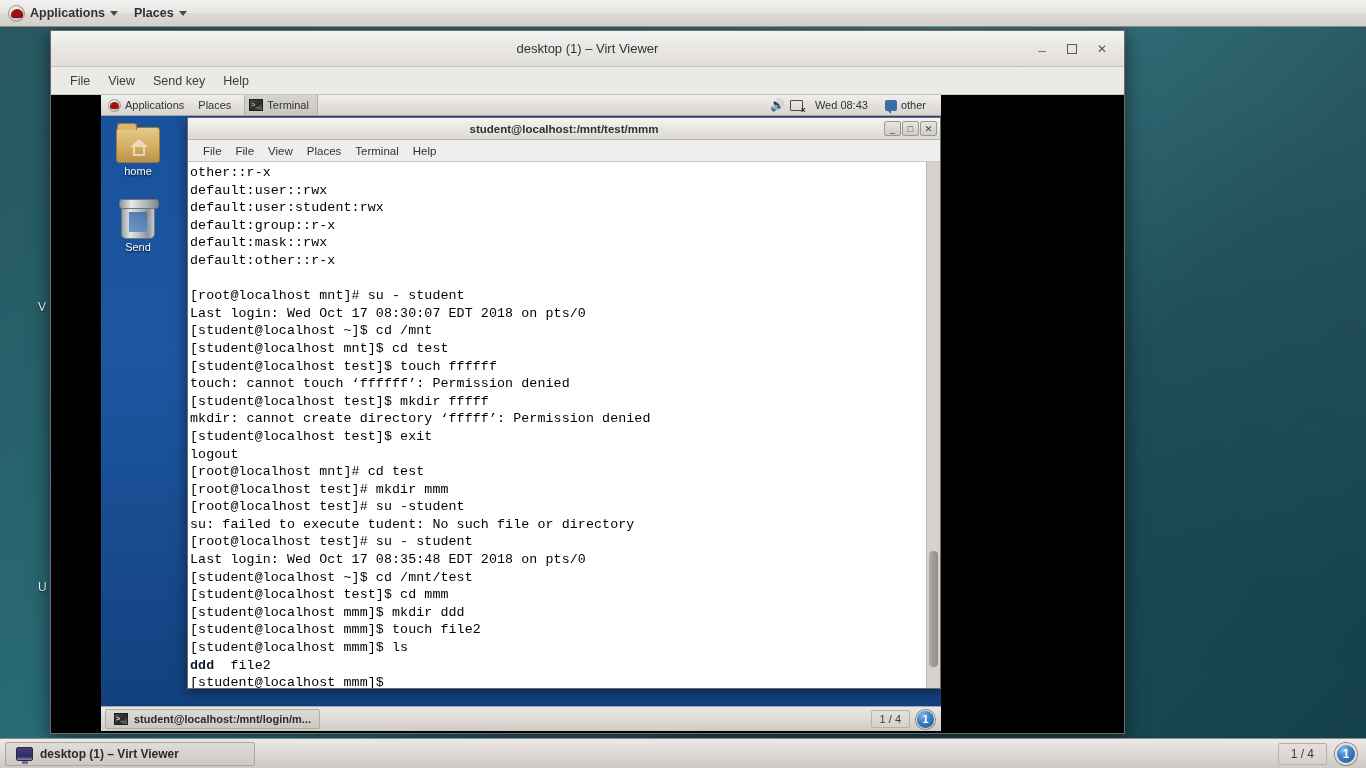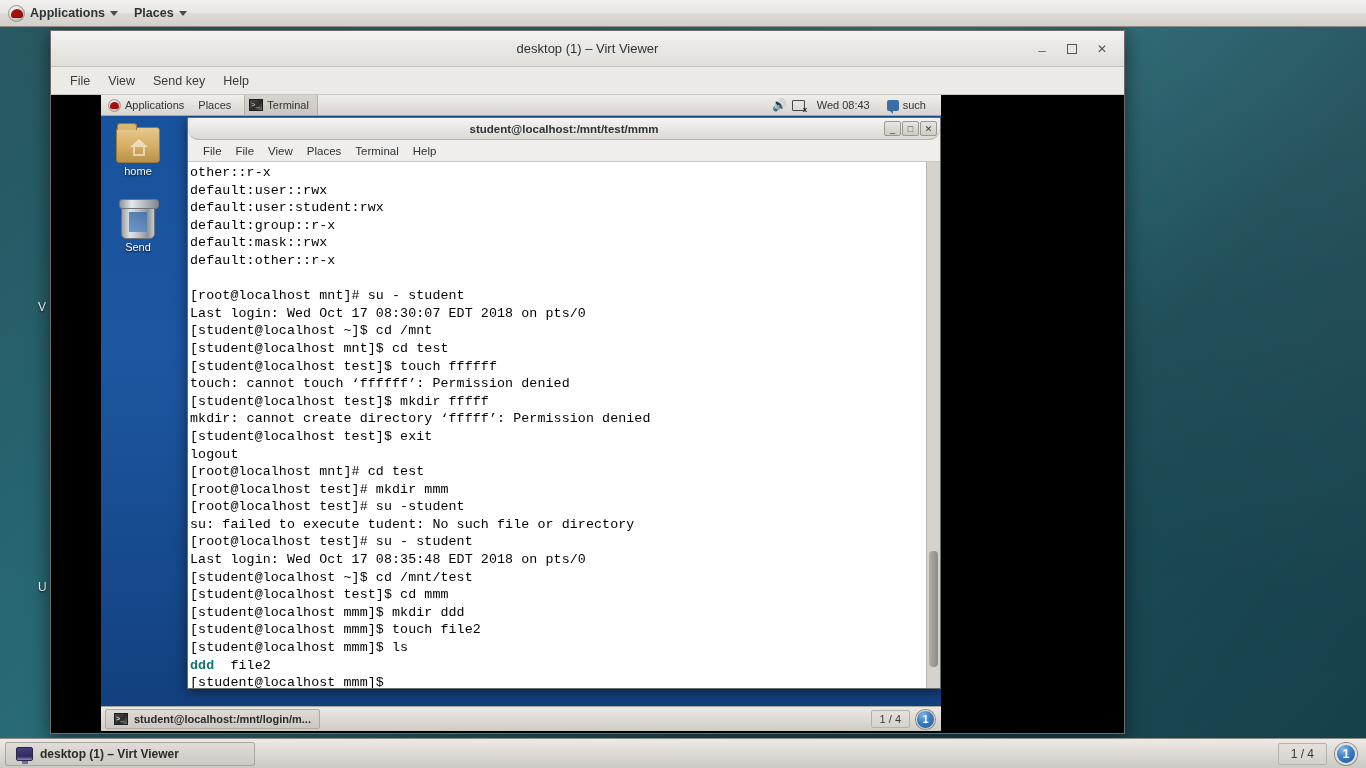--- a/index.html
+++ b/index.html
@@ -365,21 +365,20 @@
     display: flex; flex-direction: column;
     z-index: 4;
   }
   #term-titlebar {
     height: 22px;
     background: linear-gradient(to bottom, #f6f5f3 0%, #e7e5e1 55%, #dcd9d4 100%);
     border-bottom: 1px solid #b8b5b0;
     position: relative;
     display: flex; align-items: center;
     flex: 0 0 auto;
-    border-radius: 11px;
   }
   #term-title {
     position: absolute; left: 0; right: 0;
     text-align: center;
     font-size: 11.5px; color: #2e3436; font-weight: bold;
   }
   #term-win-btns {
     margin-left: auto; display: flex; gap: 1px;
     padding-right: 3px; z-index: 2;
   }
@@ -413,21 +412,21 @@
     flex: 1 1 auto;
     padding: 2px 0 16px 2px;
     font-family: "Liberation Mono", "DejaVu Sans Mono", monospace;
     font-size: 13.3px;
     line-height: 17.6px;
     color: #000000;
     white-space: pre;
     overflow: hidden;
     letter-spacing: 0.1px;
   }
-  #term-text .dir { color: #0f766e; font-weight: bold; }
+  #term-text .dir { color: #0f172a; font-weight: bold; }
   #term-scrollbar {
     flex: 0 0 auto;
     width: 14px;
     background: #d6d3ce;
     border-left: 1px solid #b9b6b1;
     position: relative;
   }
   #term-thumb {
     position: absolute;
     left: 2px; right: 2px;
@@ -561,21 +560,21 @@
               <span class="vm-spk">🔊</span>
             </div>
           <div class="vm-tray">
               <span class="vm-net"></span>
             </div>
           <div class="vm-pi">
             <span>Wed 08:43</span>
           </div>
           <div class="vm-pi">
             <span class="vm-user-icon"></span>
-            <span>such</span>
+            <span>other</span>
           </div>
         </div>
       </div>
 
       <div id="terminal-window">
         <div id="term-titlebar">
           <div id="term-title">student@localhost:/mnt/test/mmm</div>
           <div id="term-win-btns">
             <div class="twb">_</div>
             <div class="twb">□</div>

